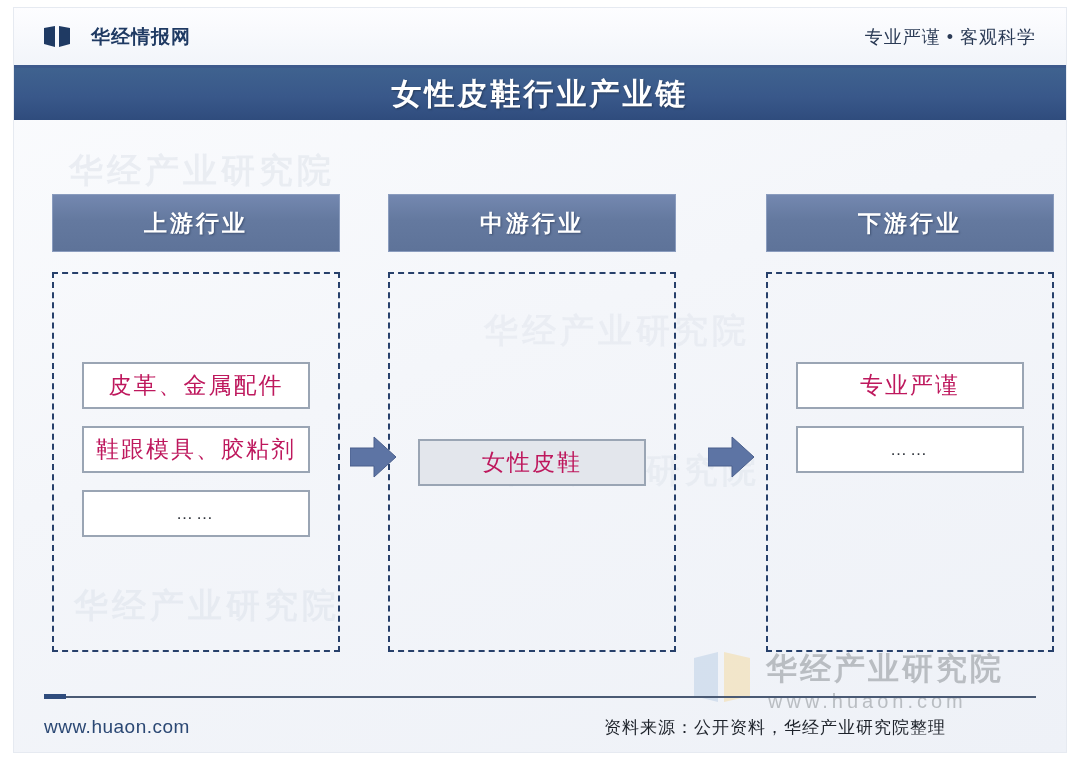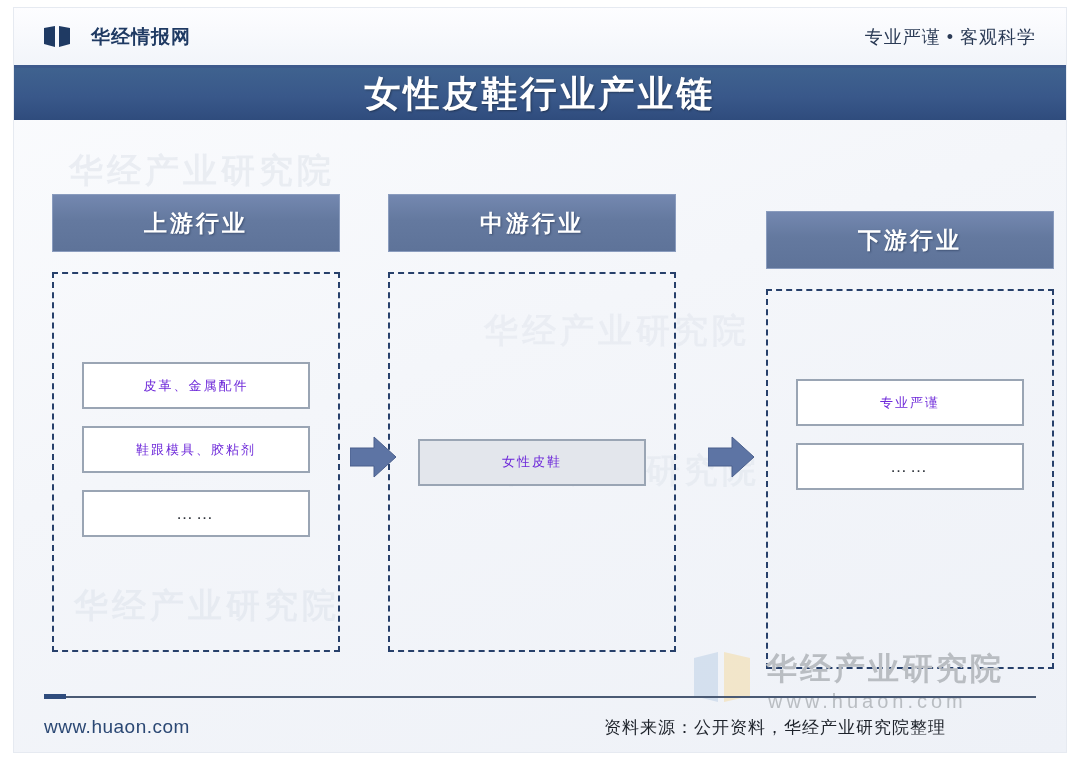--- a/index.html
+++ b/index.html
@@ -81,21 +81,21 @@
     left: 0;
     top: 60px;
     width: 1052px;
     height: 52px;
     background: linear-gradient(180deg, #3f628f 0%, #39588a 55%, #2f4c7d 100%);
     display: flex;
     align-items: center;
     justify-content: center;
   }
   .title-band .title-text {
-    font-size: 36px;
+    font-size: 30px;
     font-weight: 700;
     color: #ffffff;
     letter-spacing: 3px;
     text-shadow: 1px 1px 2px rgba(0,0,0,0.35);
   }
 
   
   .bg-wm {
     position: absolute;
     color: #5d7496;
@@ -112,21 +112,21 @@
   .bg-wm.w3 { left: 480px; top: 440px; opacity: 0.06; }
   .bg-wm.w4 { left: 60px;  top: 575px; opacity: 0.07; }
 
   
   .col {
     position: absolute;
     width: 288px;
   }
   .col.left   { left: 38px;  top: 186px; }
   .col.mid    { left: 374px; top: 186px; }
-  .col.right  { left: 752px; top: 203px; }
+  .col.right  { left: 752px; top: 186px; }
 
   .col-head {
     width: 288px;
     height: 58px;
     box-sizing: border-box;
     background: linear-gradient(180deg, #7488b0 0%, #64799f 45%, #5e7399 100%);
     border: 1px solid #8a9cbe;
     display: flex;
     align-items: center;
     justify-content: center;
@@ -167,22 +167,22 @@
 
   .item-box {
     width: 228px;
     height: 47px;
     box-sizing: border-box;
     background: #ffffff;
     border: 2px solid #9aa5b4;
     display: flex;
     align-items: center;
     justify-content: center;
-    font-size: 13px;
-    color: #6d28d9;
+    font-size: 23px;
+    color: #be185d;
     letter-spacing: 2px;
   }
   .item-box.filled {
     background: #e3e6ec;
     border-color: #9aa5b4;
   }
   .item-box.ellipsis {
     font-size: 17px;
     letter-spacing: 3px;
     color: #30353c;

